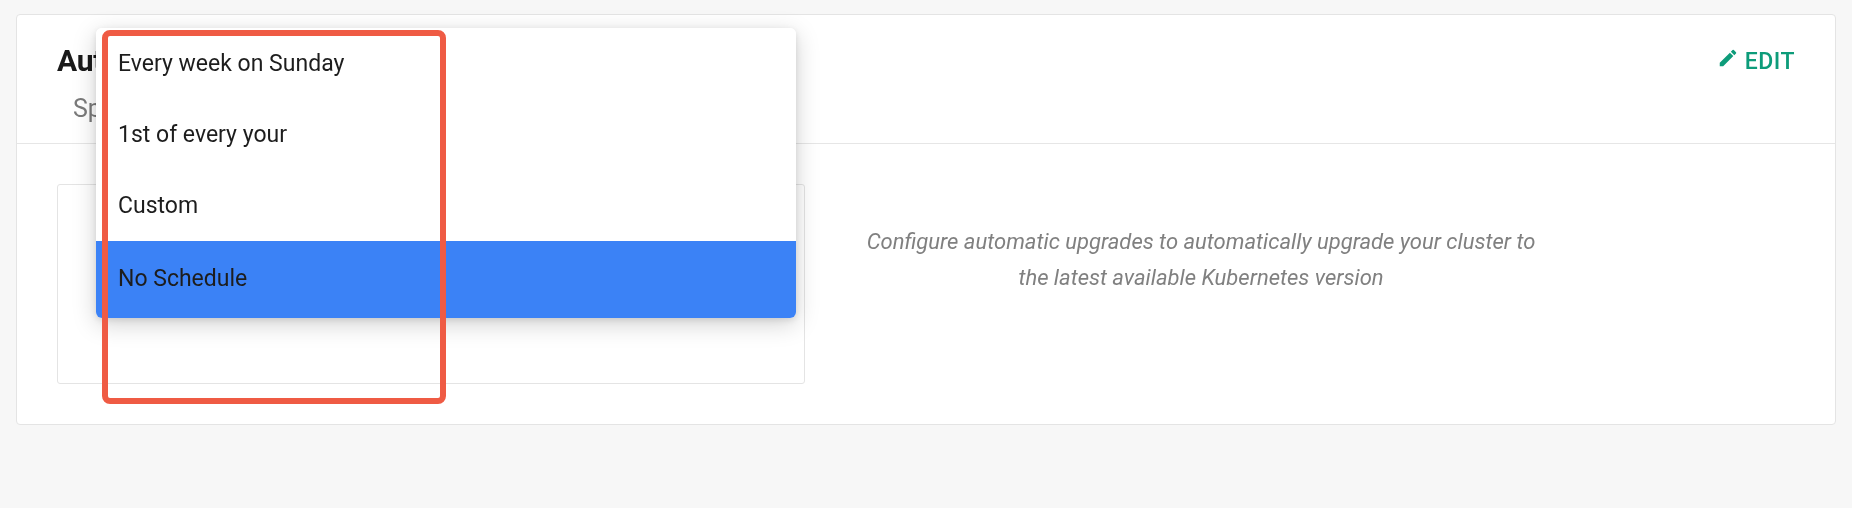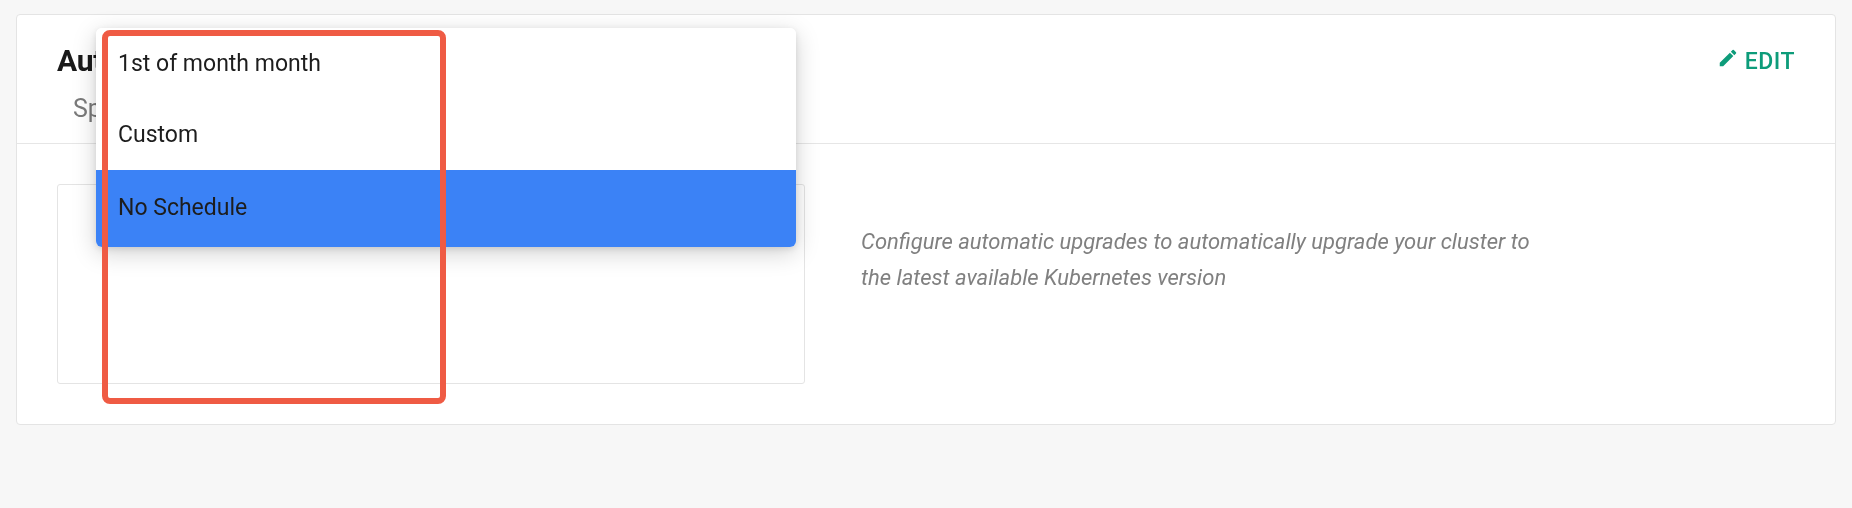--- a/index.html
+++ b/index.html
@@ -91,20 +91,21 @@
       padding-top: 40px;
       padding-left: 16px;
     }
 
     .description-text {
       font-size: 22px;
       line-height: 1.65;
       color: #808080;
       font-style: italic;
       max-width: 680px;
+      text-align: center;
     }
 
     .dropdown-panel {
       position: absolute;
       left: 96px;
       top: 28px;
       width: 700px;
       background: #ffffff;
       border-radius: 6px;
       box-shadow: 0 6px 24px rgba(0,0,0,0.18), 0 2px 6px rgba(0,0,0,0.10);
@@ -158,18 +159,19 @@
   </div>
   <div class="card-body">
     <div class="field-area"></div>
     <div class="description-area">
       <div class="description-text">Configure automatic upgrades to automatically upgrade your cluster to the latest available Kubernetes version</div>
     </div>
   </div>
 </div>
 
 <div class="dropdown-panel" id="dropdown-panel">
-    <div class="dropdown-item">1st of month month</div>
+    <div class="dropdown-item">Every week on Sunday</div>
+    <div class="dropdown-item">1st of every your</div>
     <div class="dropdown-item">Custom</div>
     <div class="dropdown-item selected">No Schedule</div>
   </div>
 
 <div class="highlight-box"></div>
 
 </body></html>

